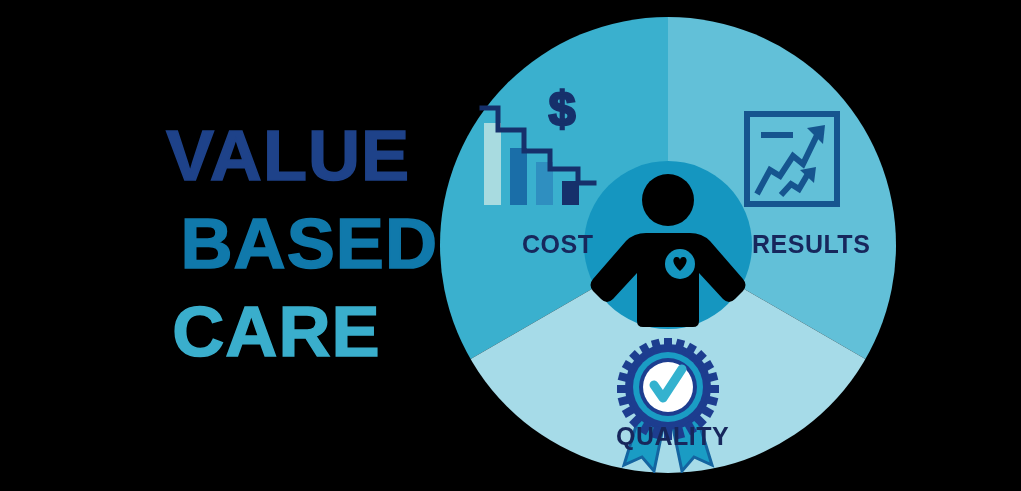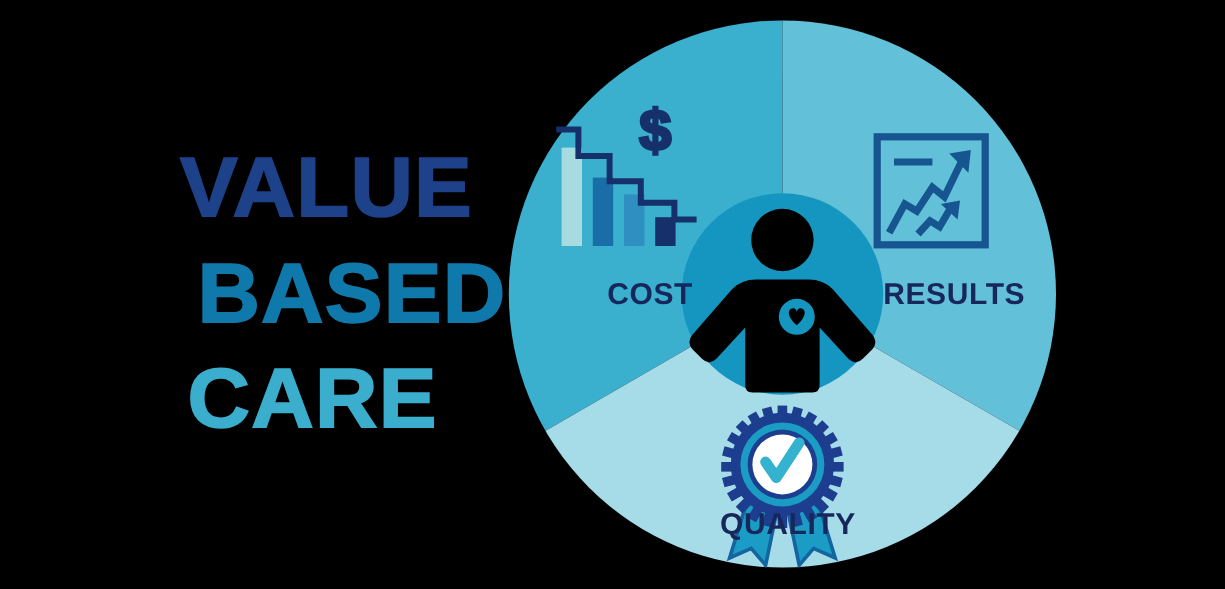--- a/index.html
+++ b/index.html
@@ -10,21 +10,21 @@
   body {
     width: 1021px;
     height: 491px;
     overflow: hidden;
     font-family: "Liberation Sans", sans-serif;
     position: relative;
   }
 
   #stage {
     position: absolute;
-    left: 0; top: 0;
+    left: 16px; top: 0;
     width: 995px;
     height: 491px;
     background: #000000;
   }
 
   
   #title-block {
     position: absolute;
     left: 148px;
     top: 112px;

